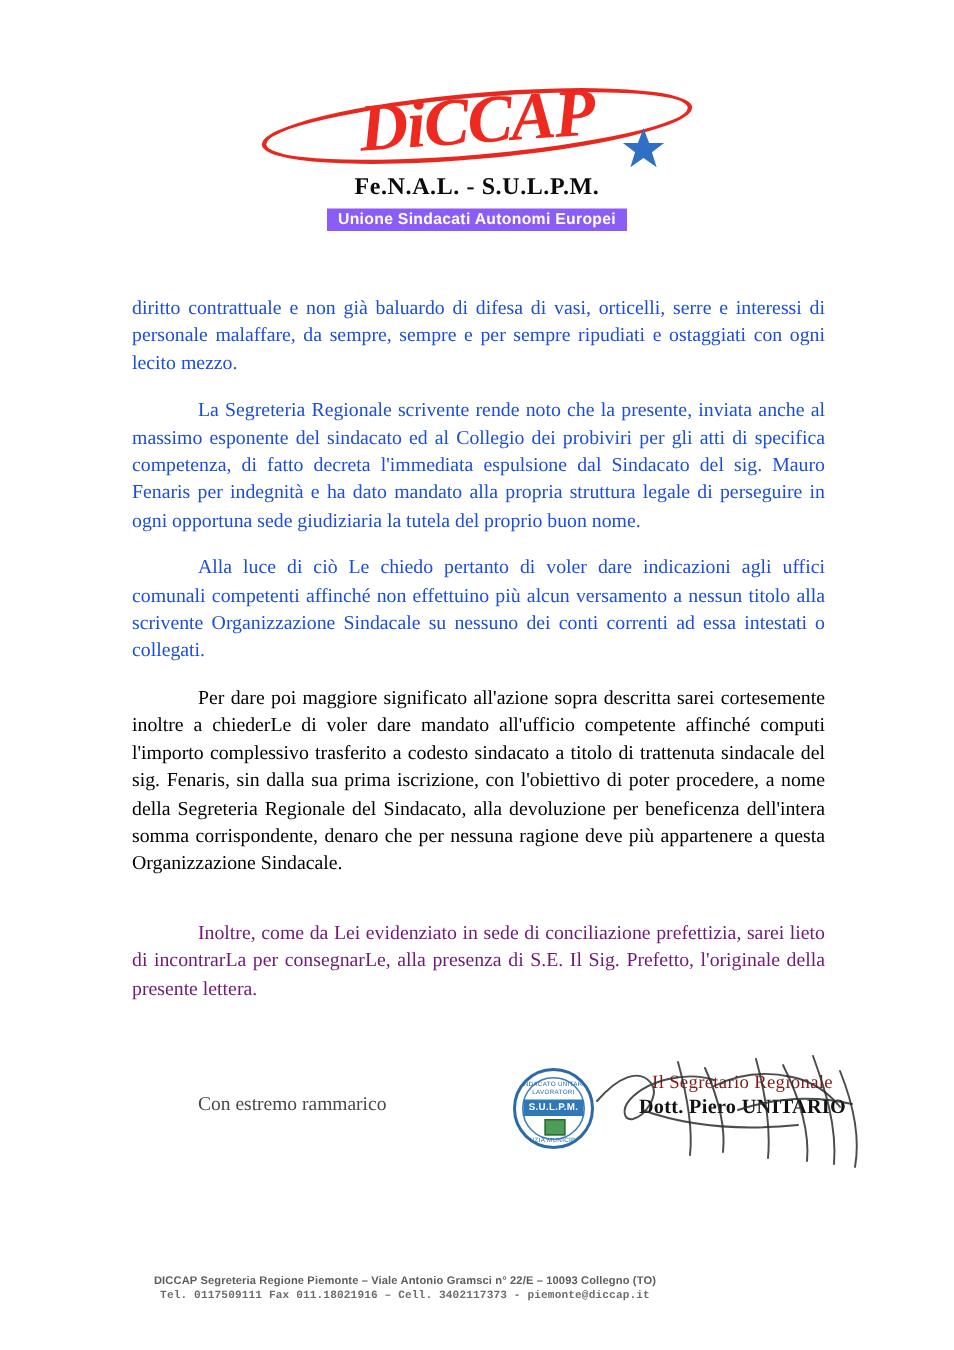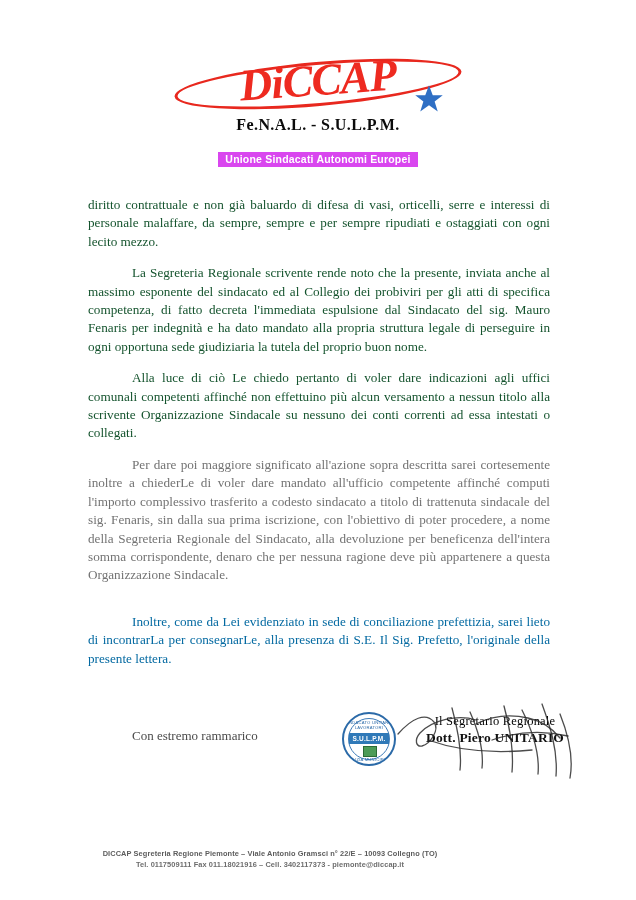--- a/index.html
+++ b/index.html
@@ -86,23 +86,23 @@
   .lh-line2 {
     margin-top: 2px;
     font-size: 16px;
     font-weight: bold;
     letter-spacing: 0.4px;
     color: #0b0b0b;
   }
 
   .lh-banner {
     display: inline-block;
-    margin-top: 18px;
+    margin-top: 5px;
     padding: 1px 7px 2px 7px;
-    background: #d946ef;
+    background: #8b5cf6;
     color: #ffffff;
     font-family: "Liberation Sans", "DejaVu Sans", sans-serif;
     font-size: 10.5px;
     font-weight: bold;
     letter-spacing: 0.2px;
   }
 
   
   .body-text {
     position: absolute;
@@ -110,25 +110,25 @@
     top: 196px;
     width: 462px;
   }
 
   .para {
     margin: 0 0 13px 0;
     font-size: 13.2px;
     line-height: 18.4px;
     text-align: justify;
     text-indent: 44px;
-    color: #14532d;
+    color: #1d4ed8;
   }
   .para.noindent { text-indent: 0; }
-  .para.fade-2 { color: #0369a1; margin-top: 28px; }
-  .para.fade-3 { color: #737373; }
+  .para.fade-2 { color: #701a75; margin-top: 28px; }
+  .para.fade-3 { color: #000000; }
 
   .closing {
     position: absolute;
     left: 132px;
     top: 728px;
     font-size: 13px;
     color: #4a4a4a;
   }
 
   
@@ -200,21 +200,21 @@
 
   .sign-lines {
     position: absolute;
     left: 64px;
     top: 8px;
     width: 190px;
     text-align: center;
   }
   .sign-role {
     font-size: 12.5px;
-    color: #000000;
+    color: #7f1d1d;
     letter-spacing: 0.2px;
   }
   .sign-name {
     margin-top: 1px;
     font-size: 13.5px;
     font-weight: bold;
     color: #111111;
     letter-spacing: 0.2px;
   }
 
@@ -242,21 +242,21 @@
     top: 848px;
     width: 540px;
     text-align: center;
     font-family: "Liberation Sans", "DejaVu Sans", sans-serif;
     font-size: 7.4px;
     line-height: 11px;
     font-weight: bold;
     color: #5c5c5c;
     letter-spacing: 0.1px;
   }
-  .footer .f2 { color: #6d6d6d; }
+  .footer .f2 { color: #6d6d6d; font-family: Liberation Mono, monospace; }
 </style>
 </head>
 <body>
 
 <div class="page">
 
   <div class="letterhead">
 
     <div class="logo-wrap">
       <div class="logo-ellipse"></div>

